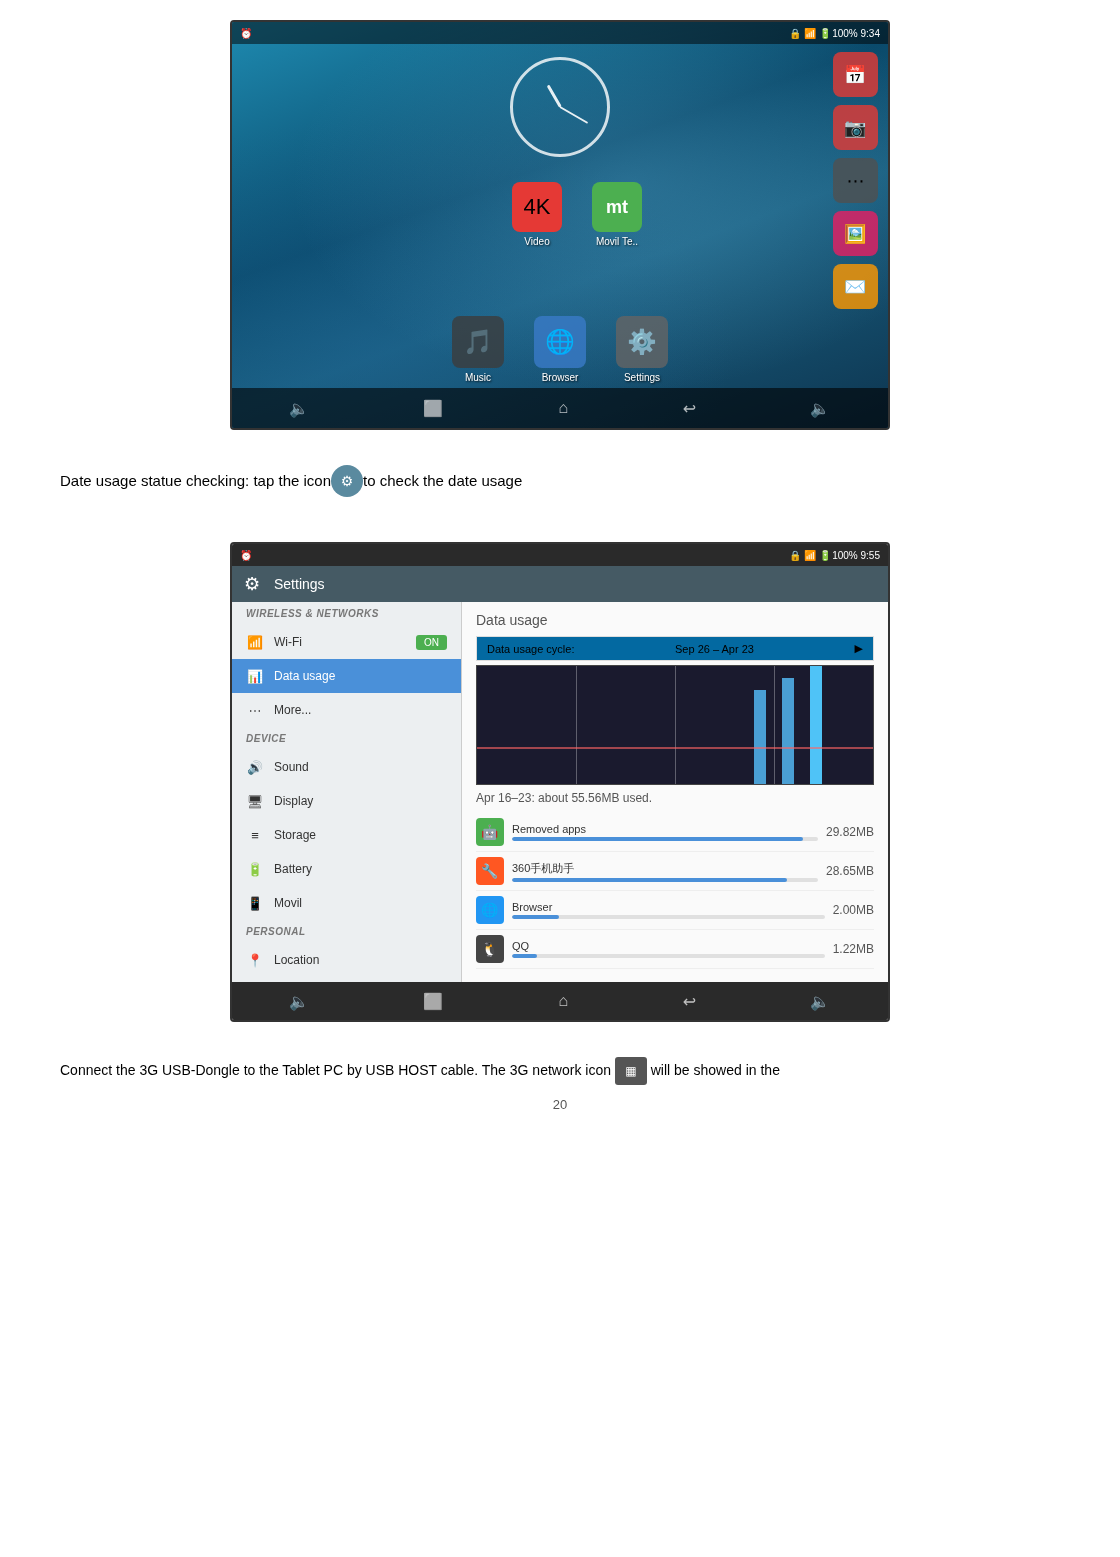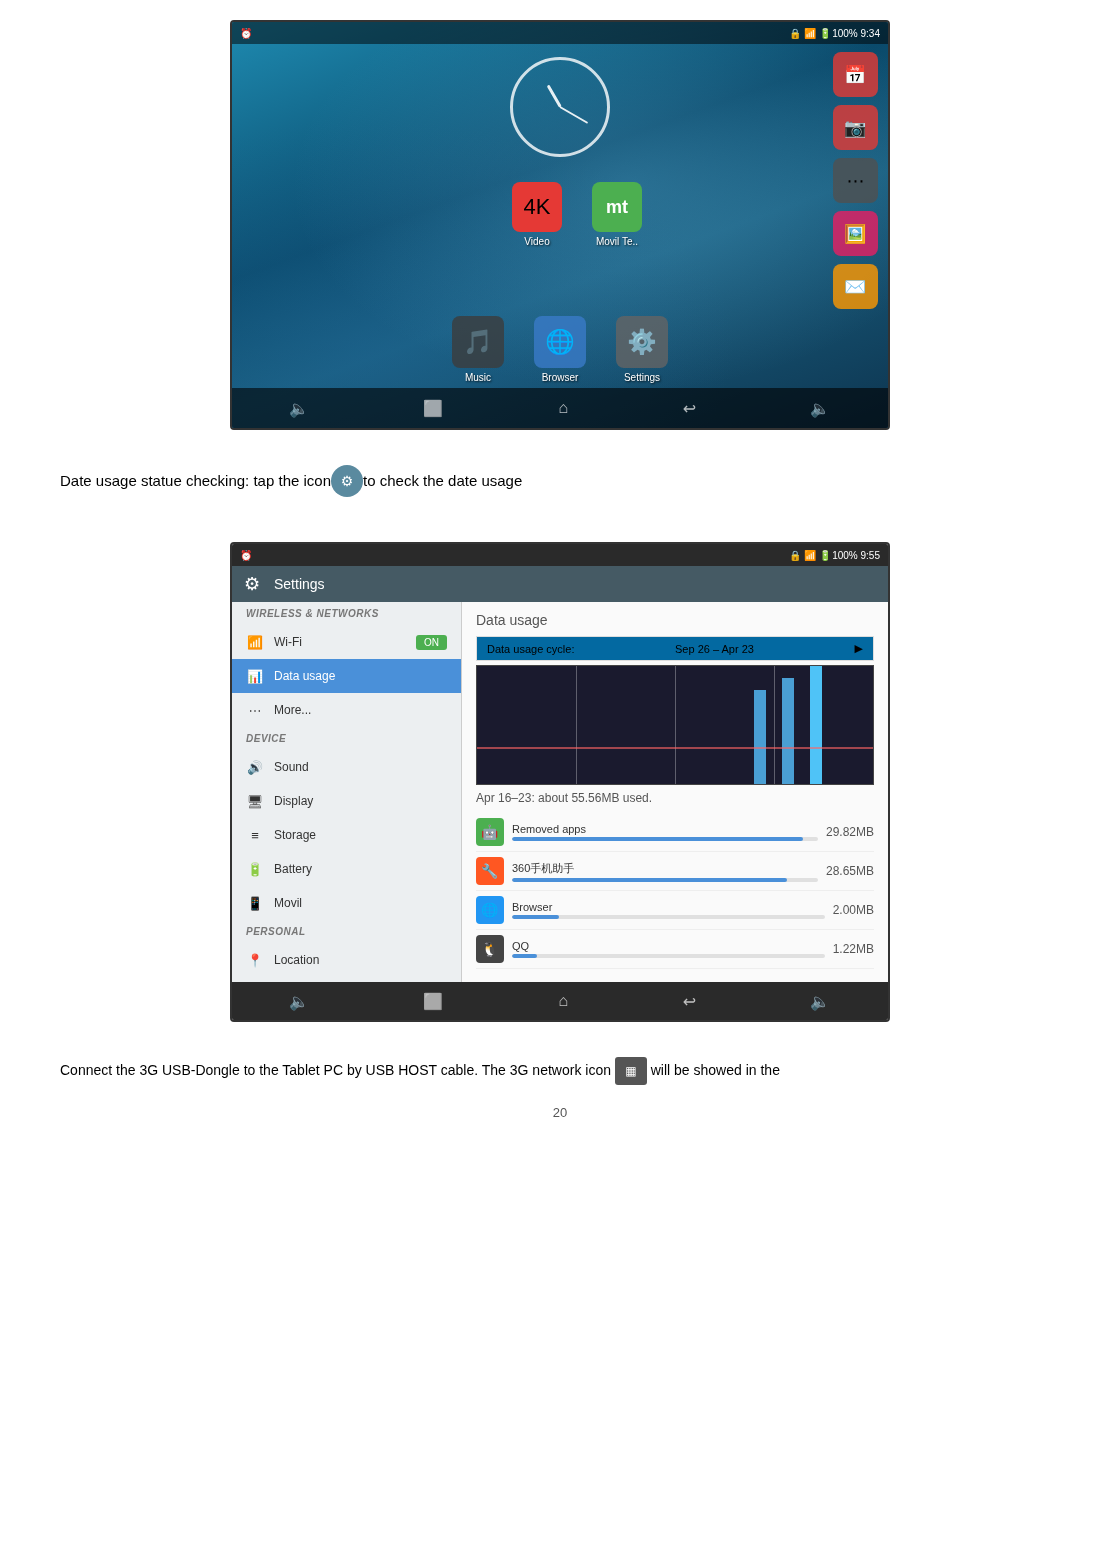--- a/index.html
+++ b/index.html
@@ -438,21 +438,21 @@
       font-size: 14px;
       color: #000;
       margin: 10px 0;
       line-height: 1.7;
     }
 
     .page-number {
       text-align: center;
       font-size: 13px;
       color: #555;
-      margin-top: 20px;
+      margin-top: 12px;
     }
 
     .usb-icon-inline {
       display: inline-flex;
       align-items: center;
       justify-content: center;
       width: 32px;
       height: 28px;
       background: #555;
       border-radius: 3px;

